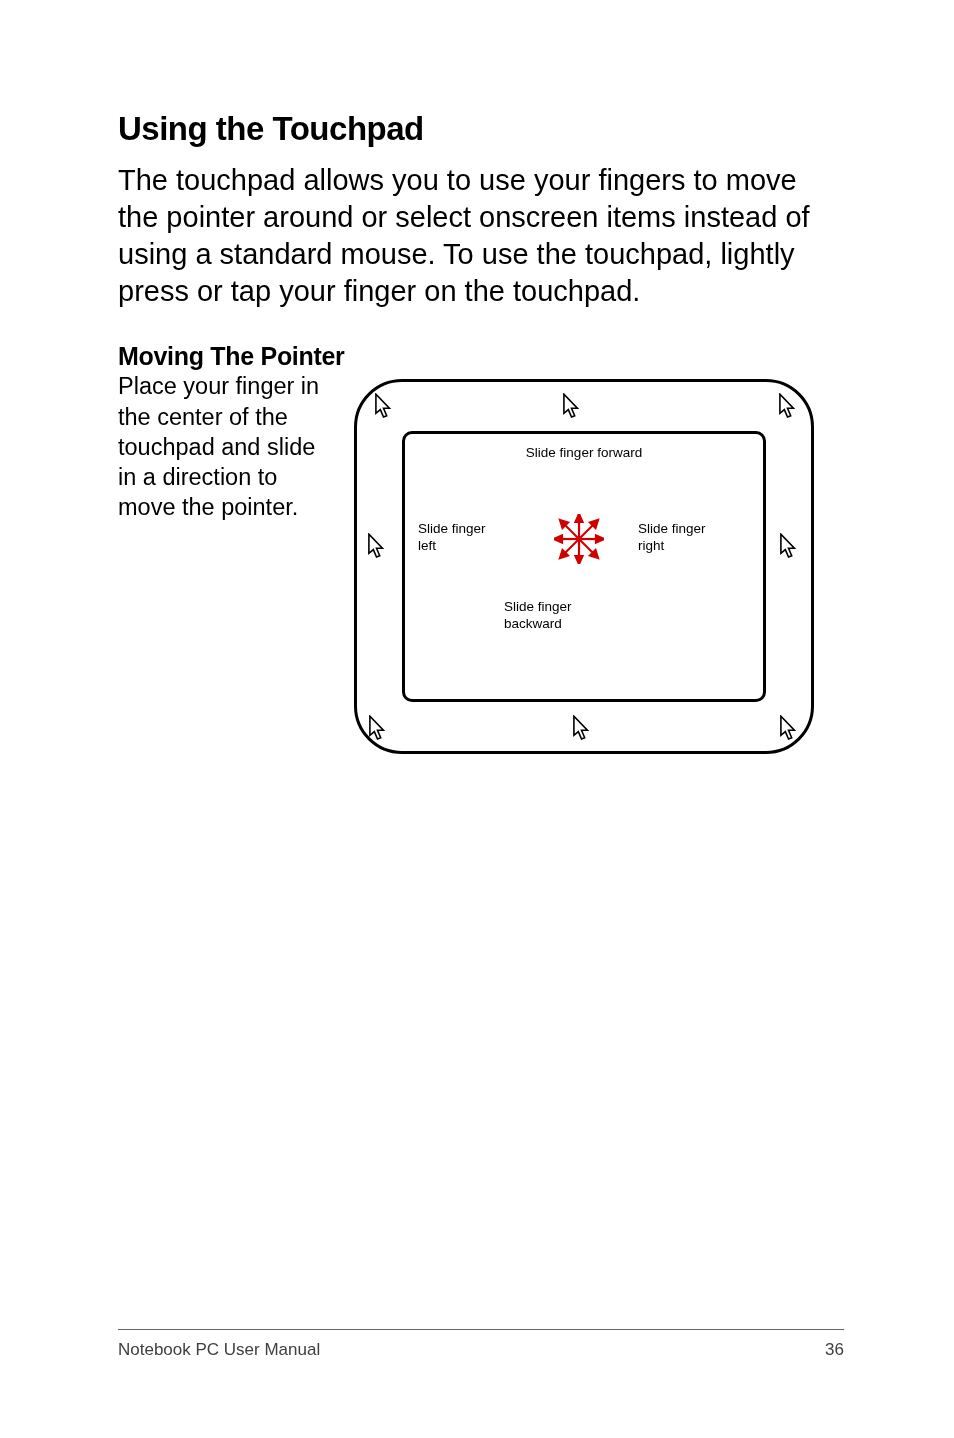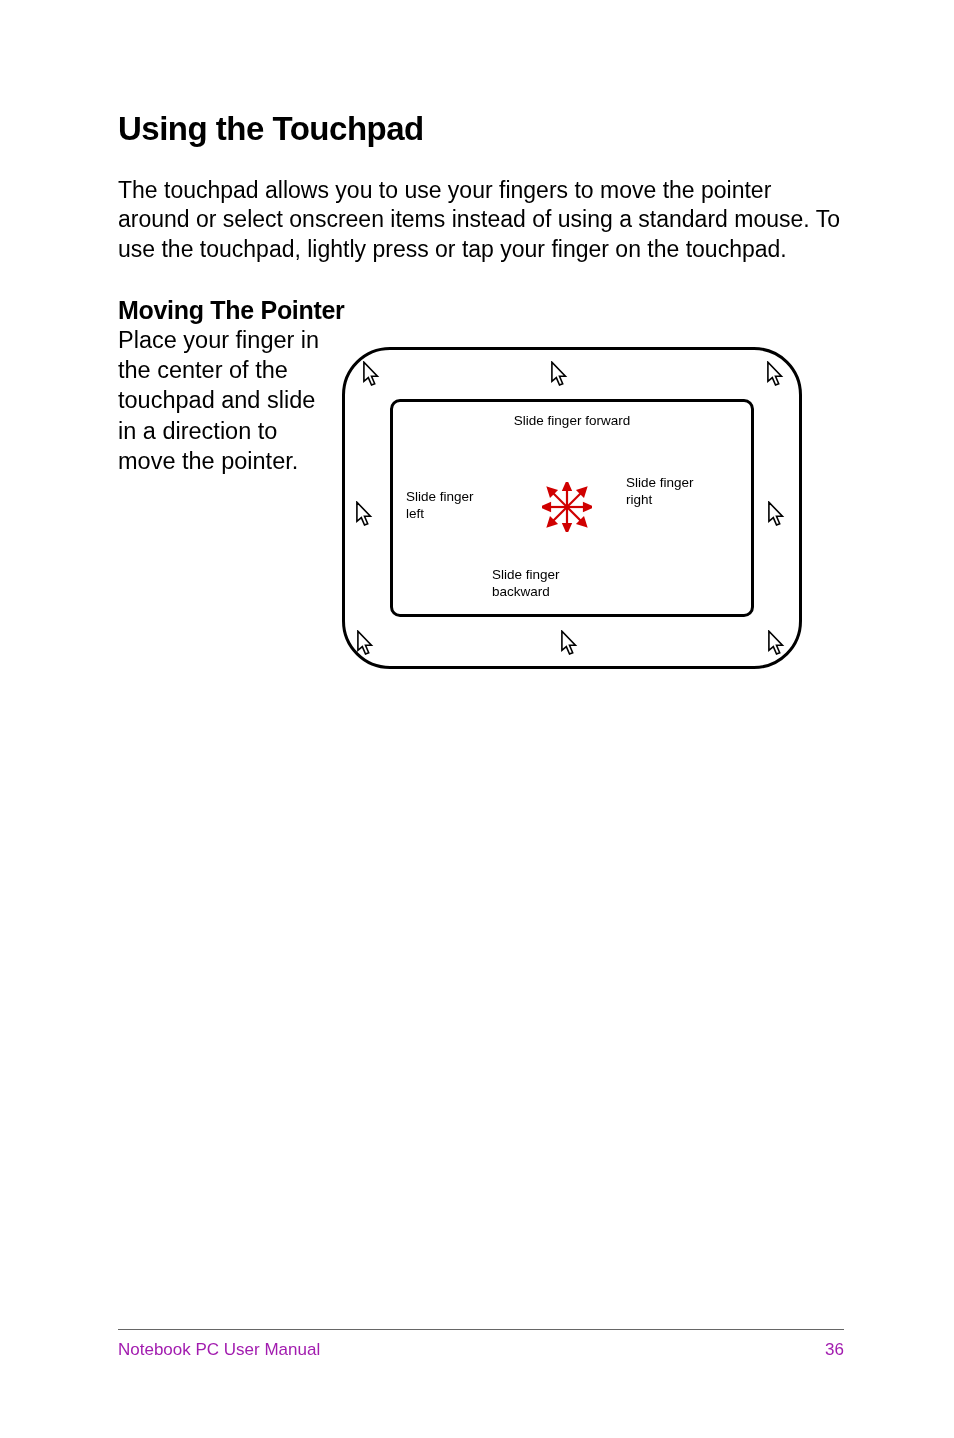--- a/index.html
+++ b/index.html
@@ -14,50 +14,50 @@
       font-family: "Myriad Pro", "Segoe UI", Arial, sans-serif;
       color: #000;
       position: relative;
     }
     .page {
       padding: 110px 110px 0 118px;
     }
     .h1 {
       font-size: 33px;
       font-weight: bold;
-      margin-bottom: 28px;
+      margin-bottom: 14px;
       letter-spacing: -0.5px;
     }
     .intro {
-      font-size: 23px;
+      font-size: 29px;
       line-height: 1.28;
       margin-bottom: 32px;
     }
     .h2 {
       font-size: 25px;
       font-weight: bold;
       margin-bottom: 0;
       letter-spacing: -0.3px;
     }
     .section {
       display: flex;
       align-items: flex-start;
-      gap: 14px;
+      gap: 26px;
     }
     .para {
       flex: 0 0 210px;
       font-size: 23.5px;
       line-height: 1.28;
     }
     .diagram {
       flex: 0 0 460px;
       position: relative;
       width: 460px;
-      height: 322px;
-      margin-top: 22px;
+      height: 375px;
+      margin-top: 8px;
     }
     .outer {
       position: absolute;
       inset: 0;
       border: 3px solid #000;
       border-radius: 48px;
     }
     .inner {
       position: absolute;
       left: 48px;
@@ -107,39 +107,39 @@
       right: 0;
       text-align: center;
     }
     .lbl-left {
       left: 64px;
       top: 142px;
       width: 80px;
     }
     .lbl-right {
       left: 284px;
-      top: 128px;
+      top: 142px;
       width: 80px;
     }
     .lbl-bottom {
       left: 150px;
       top: 220px;
       width: 120px;
     }
     .footer {
       position: absolute;
       left: 118px;
       right: 110px;
       bottom: 78px;
       border-top: 1.5px solid #666;
       padding-top: 10px;
       display: flex;
       justify-content: space-between;
       font-size: 17px;
-      color: #a21caf;
+      color: #404040;
     }
   </style>
 </head>
 <body>
 
 <div class="page">
   <div class="h1">Using the Touchpad</div>
   <div class="intro">The touchpad allows you to use your fingers to move the pointer around or select onscreen items instead of using a standard mouse. To use the touchpad, lightly press or tap your finger on the touchpad.</div>
   <div class="h2">Moving The Pointer</div>
   <div class="section">

